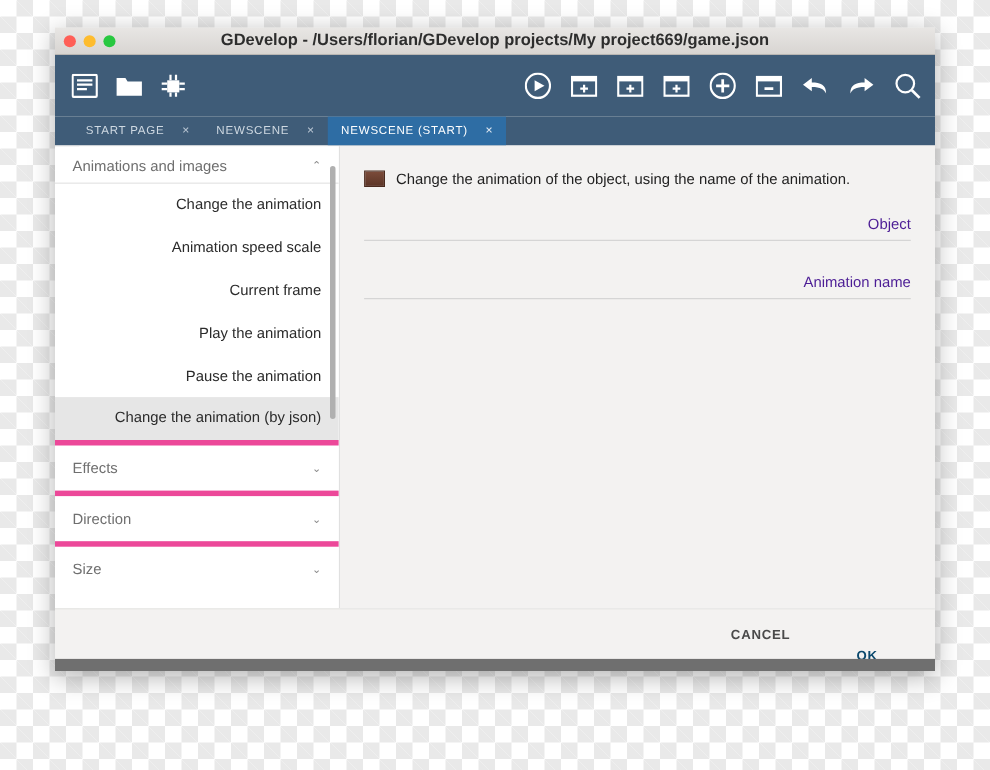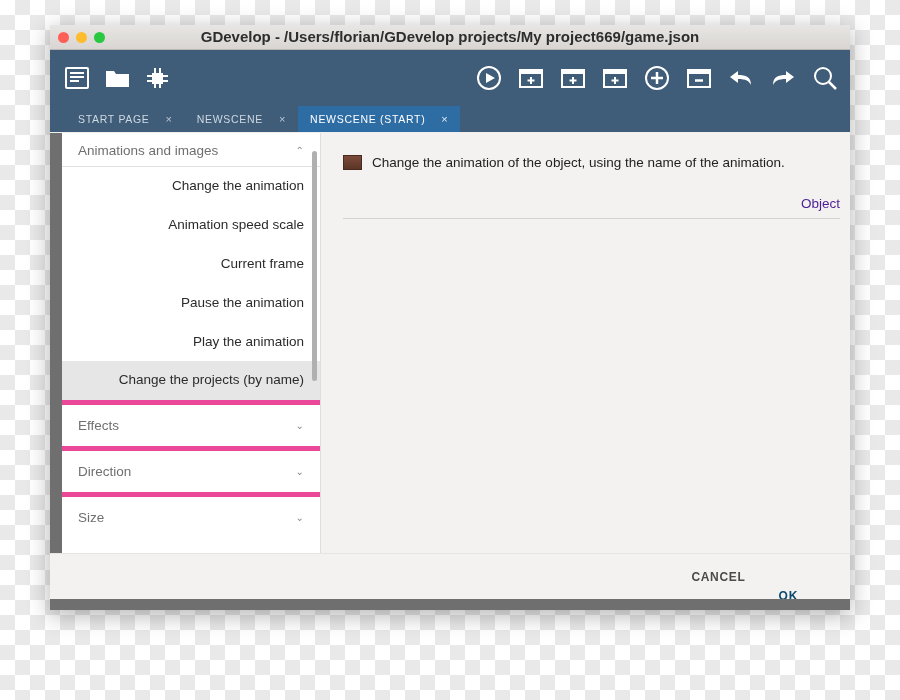--- a/index.html
+++ b/index.html
@@ -117,21 +117,21 @@
     color: #ffffff;
   }
   .tab .x {
     font-size: 11px;
     color: #b9c6d3;
   }
   .tab.active .x { color: #e2eaf2; }
   
   .dialog {
     position: absolute;
-    left: 12px;
+    left: 0;
     top: 108px;
     width: 800px;
     height: 420px;
     background: #f3f2f1;
     display: flex;
   }
   .dialog-left {
     width: 258px;
     background: #ffffff;
     position: relative;
@@ -214,21 +214,21 @@
   .footer {
     position: absolute;
     left: 0;
     top: 528px;
     width: 800px;
     height: 46px;
     background: #f3f2f1;
     display: flex;
     align-items: center;
     justify-content: flex-end;
-    gap: 21px;
+    gap: 48px;
     padding-right: 46px;
     box-sizing: border-box;
     border-top: 1px solid #e6e5e4;
   }
   .btn-flat {
     font-size: 12px;
     letter-spacing: 0.7px;
     font-weight: bold;
     color: #4a4a4a;
     background: none;
@@ -393,27 +393,27 @@
       <div class="list-item">
         <span>Change the animation</span>
       </div>
       <div class="list-item">
         <span>Animation speed scale</span>
       </div>
       <div class="list-item">
         <span>Current frame</span>
       </div>
       <div class="list-item">
+        <span>Play the animation</span>
+      </div>
+      <div class="list-item">
         <span>Pause the animation</span>
       </div>
-      <div class="list-item">
-        <span>Play the animation</span>
-      </div>
       <div class="list-item selected">
-        <span>Change the projects (by name)</span>
+        <span>Change the animation (by json)</span>
       </div>
 
       <div class="section-head sub">
         <span>Effects</span>
         <span class="chev">⌄</span>
       </div>
       <div class="section-head sub">
         <span>Direction</span>
         <span class="chev">⌄</span>
       </div>
@@ -430,20 +430,23 @@
     <div class="dialog-right">
       <div class="instr">
         <span class="instr-icon"></span>
         <span class="instr-text">Change the animation of the object, using the name of the animation.</span>
       </div>
 
       <div class="field">
         <span>Object</span>
       </div>
 
+      <div class="field second">
+        <span>Animation name</span>
+      </div>
     </div>
   </div>
 
   <div class="footer">
     <button class="btn-flat">CANCEL</button>
     <button class="btn-flat ok">OK</button>
   </div>
 
   <div class="window-bottom"></div>
 

